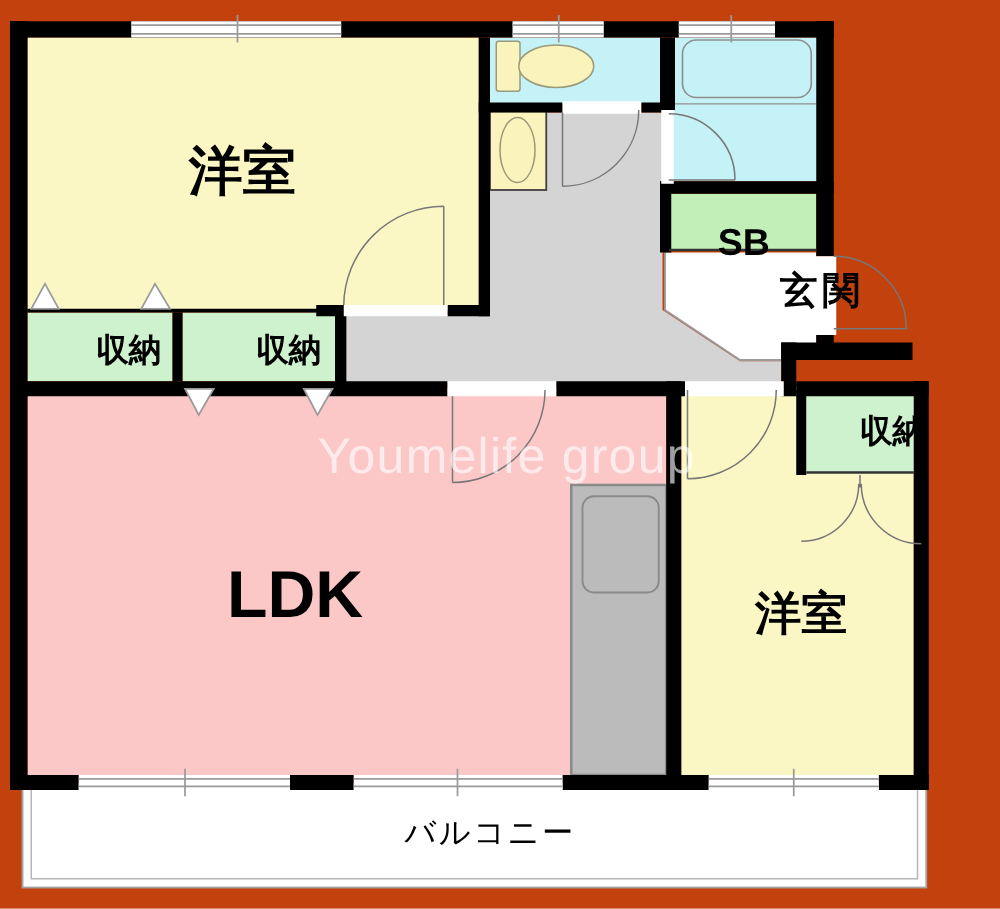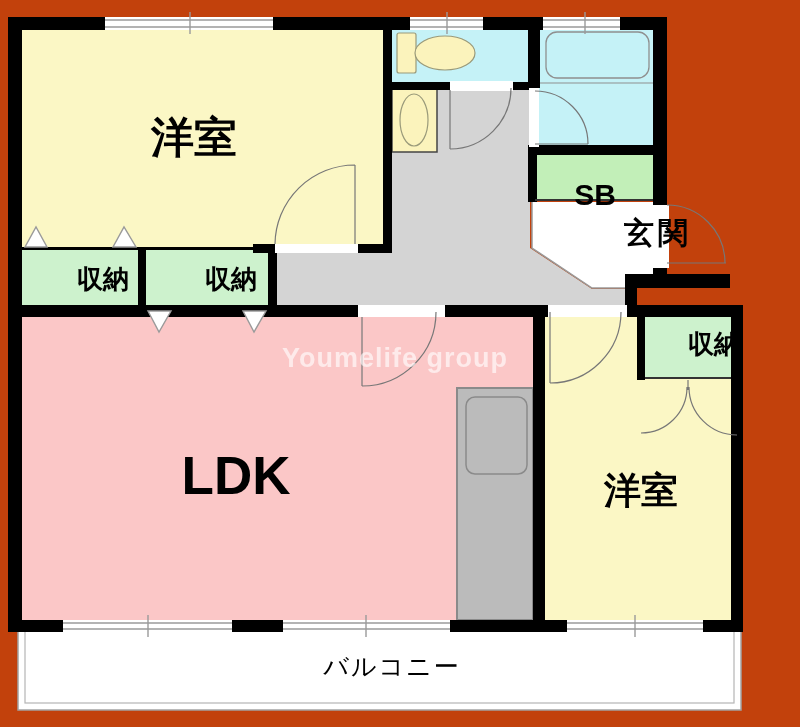--- a/index.html
+++ b/index.html
@@ -14,21 +14,21 @@
   }
   .lbl .line{display:block;}
   .room-big{font-size:43px;font-weight:700;}
   .room-ldk{font-size:53px;font-weight:700;line-height:1.16;}
   .room-small{font-size:37px;font-weight:700;}
   .closet{font-size:26px;font-weight:700;margin-left:24px;}
   .sb{font-size:30px;font-weight:700;margin-top:18px;}
   .genkan{font-size:30px;font-weight:700;letter-spacing:4px;}
   .balcony{font-size:25px;font-weight:500;letter-spacing:2px;text-align:right;}
   .watermark{
-    position:absolute;left:282px;top:343px;font-size:27px;font-weight:700;
+    position:absolute;left:254px;top:343px;font-size:40px;font-weight:400;
     color:rgba(255,255,255,0.62);letter-spacing:1px;
   }
 </style>
 </head>
 <body>
 
 <div class="plan">
 
 <svg width="800" height="727" viewBox="0 0 800 727">
 

